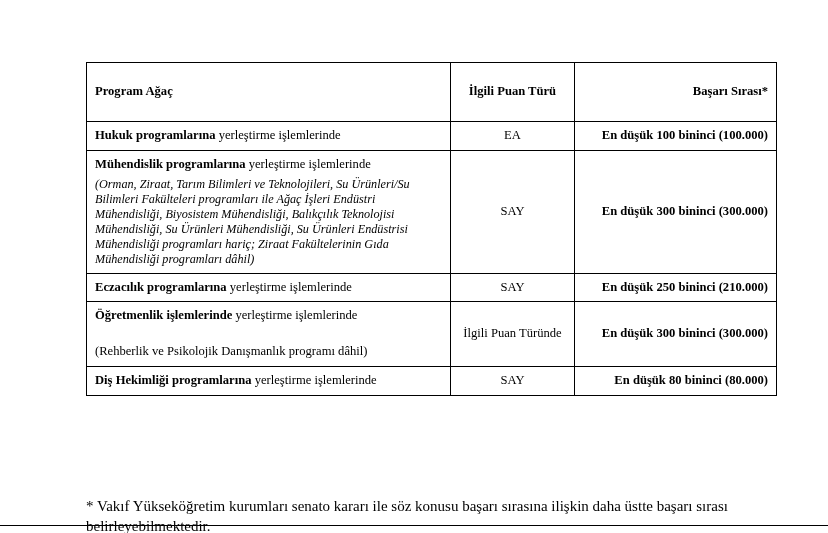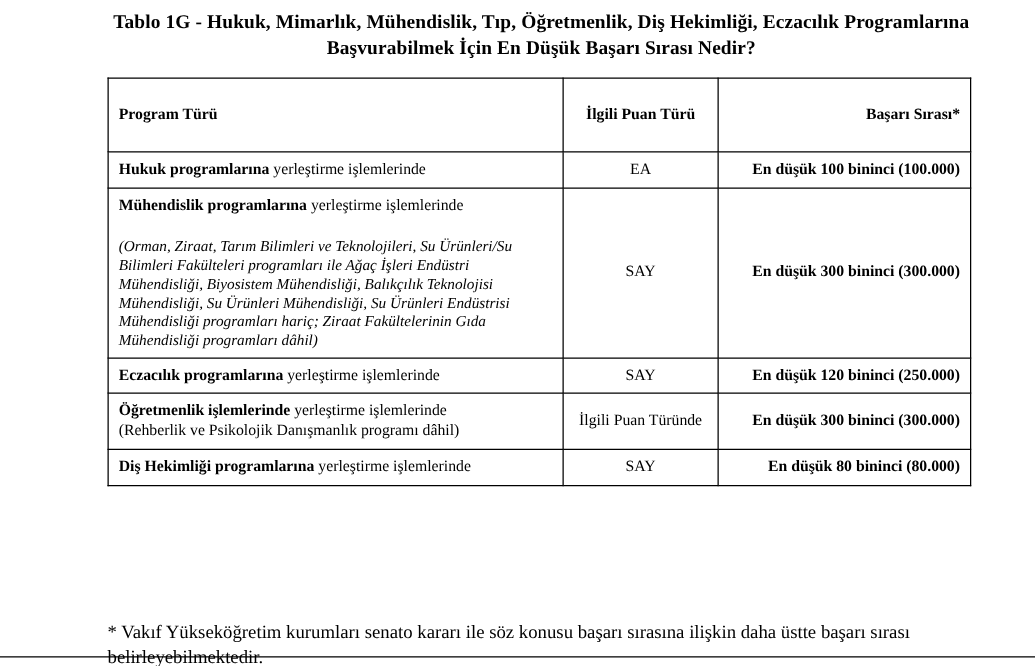--- a/index.html
+++ b/index.html
@@ -75,25 +75,26 @@
   .cell-score {
     text-align: right;
     font-weight: bold;
     padding-left: 10px;
   }
   .note-italic {
     font-style: italic;
     font-size: 12.2px;
     line-height: 1.22;
     display: block;
-    margin-top: 18px;
+    margin-top: 5px;
   }
   .sub-normal {
     display: block;
     font-weight: normal;
+    margin-top: 20px;
   }
   .footnote {
     position: absolute;
     left: 86px;
     top: 497px;
     width: 700px;
     font-size: 15px;
     line-height: 1.3;
   }
   .bottom-rule {
@@ -103,32 +104,31 @@
     width: 828px;
     border-top: 1.2px solid #000;
   }
   .row-tall td { }
 </style>
 </head>
 <body>
 
 <div class="page">
 
-  <div class="title">Tablo 1G - Hukuk, Mimarlık, Mühendislik, Tıp, Öğretmenlik, Diş Hekimliği, Eczacılık Programlarına Başvurabilmek İçin En Düşük Başarı Sırası Nedir?</div>
 
   <div class="table-wrap">
     <table class="main">
       <colgroup>
         <col class="c1">
         <col class="c2">
         <col class="c3">
       </colgroup>
       <thead>
         <tr>
-          <td class="cell-prog">Program Türü</td>
+          <td class="cell-prog">Program Ağaç</td>
           <td class="cell-center">İlgili Puan Türü</td>
           <td class="cell-score">Başarı Sırası*</td>
         </tr>
       </thead>
       <tbody>
 
         <tr>
           <td class="cell-prog">
             <span class="lead">Hukuk programlarına</span>
             <span>yerleştirme işlemlerinde</span>
@@ -146,21 +146,21 @@
           <td class="cell-center">SAY</td>
           <td class="cell-score">En düşük 300 bininci (300.000)</td>
         </tr>
 
         <tr>
           <td class="cell-prog">
             <span class="lead">Eczacılık programlarına</span>
             <span>yerleştirme işlemlerinde</span>
           </td>
           <td class="cell-center">SAY</td>
-          <td class="cell-score">En düşük 120 bininci (250.000)</td>
+          <td class="cell-score">En düşük 250 bininci (210.000)</td>
         </tr>
 
 
         <tr>
           <td class="cell-prog">
             <span class="lead">Öğretmenlik işlemlerinde</span>
             <span>yerleştirme işlemlerinde</span>
             <span class="sub-normal">(Rehberlik ve Psikolojik Danışmanlık programı dâhil)</span>
           </td>
           <td class="cell-center">İlgili Puan Türünde</td>

